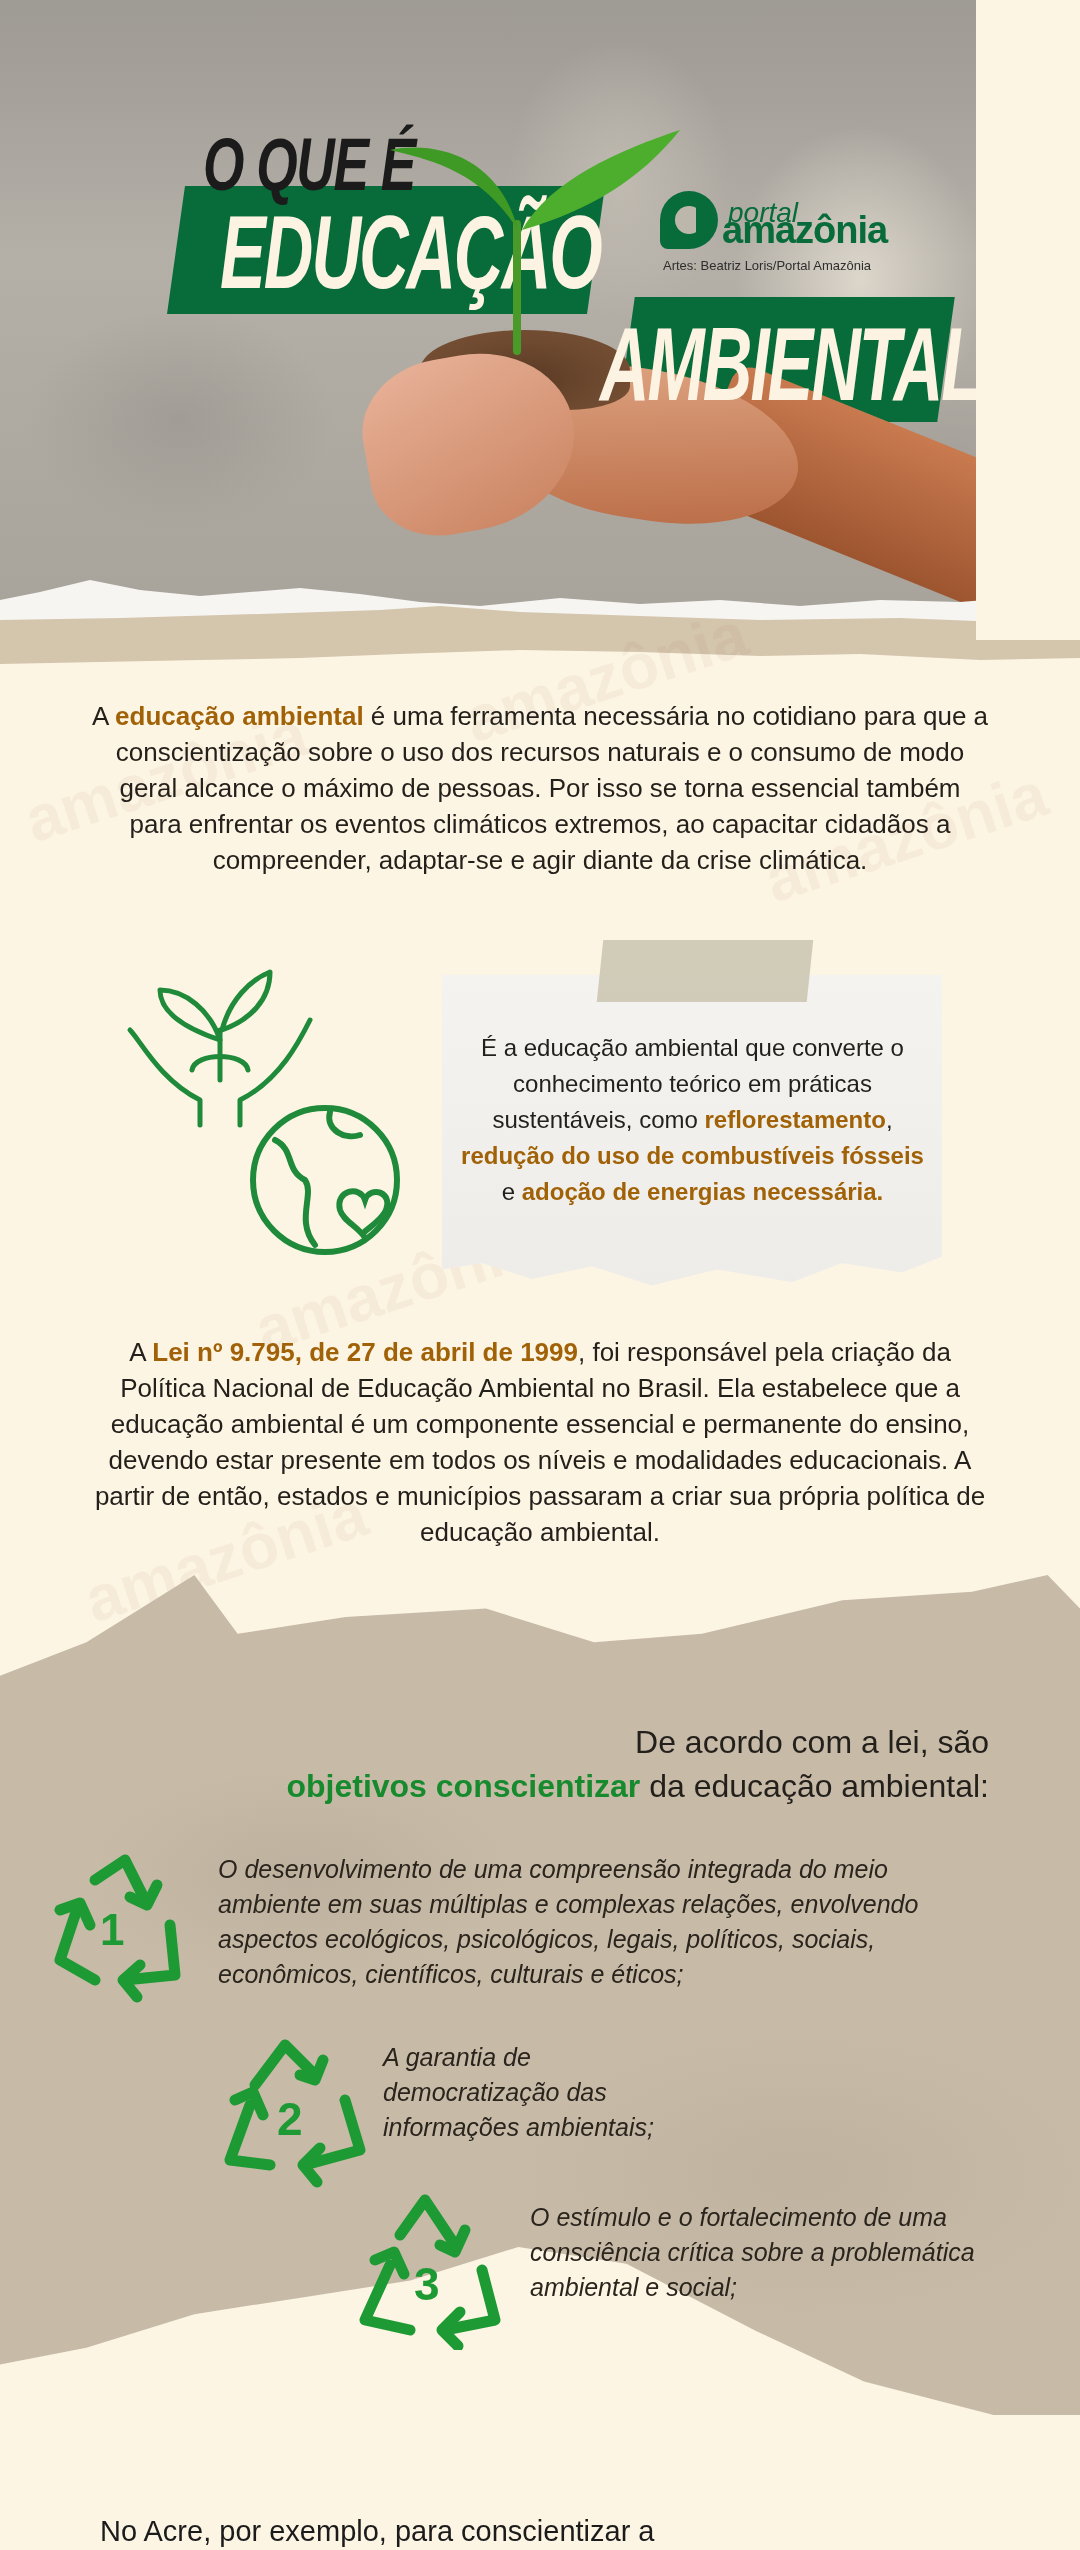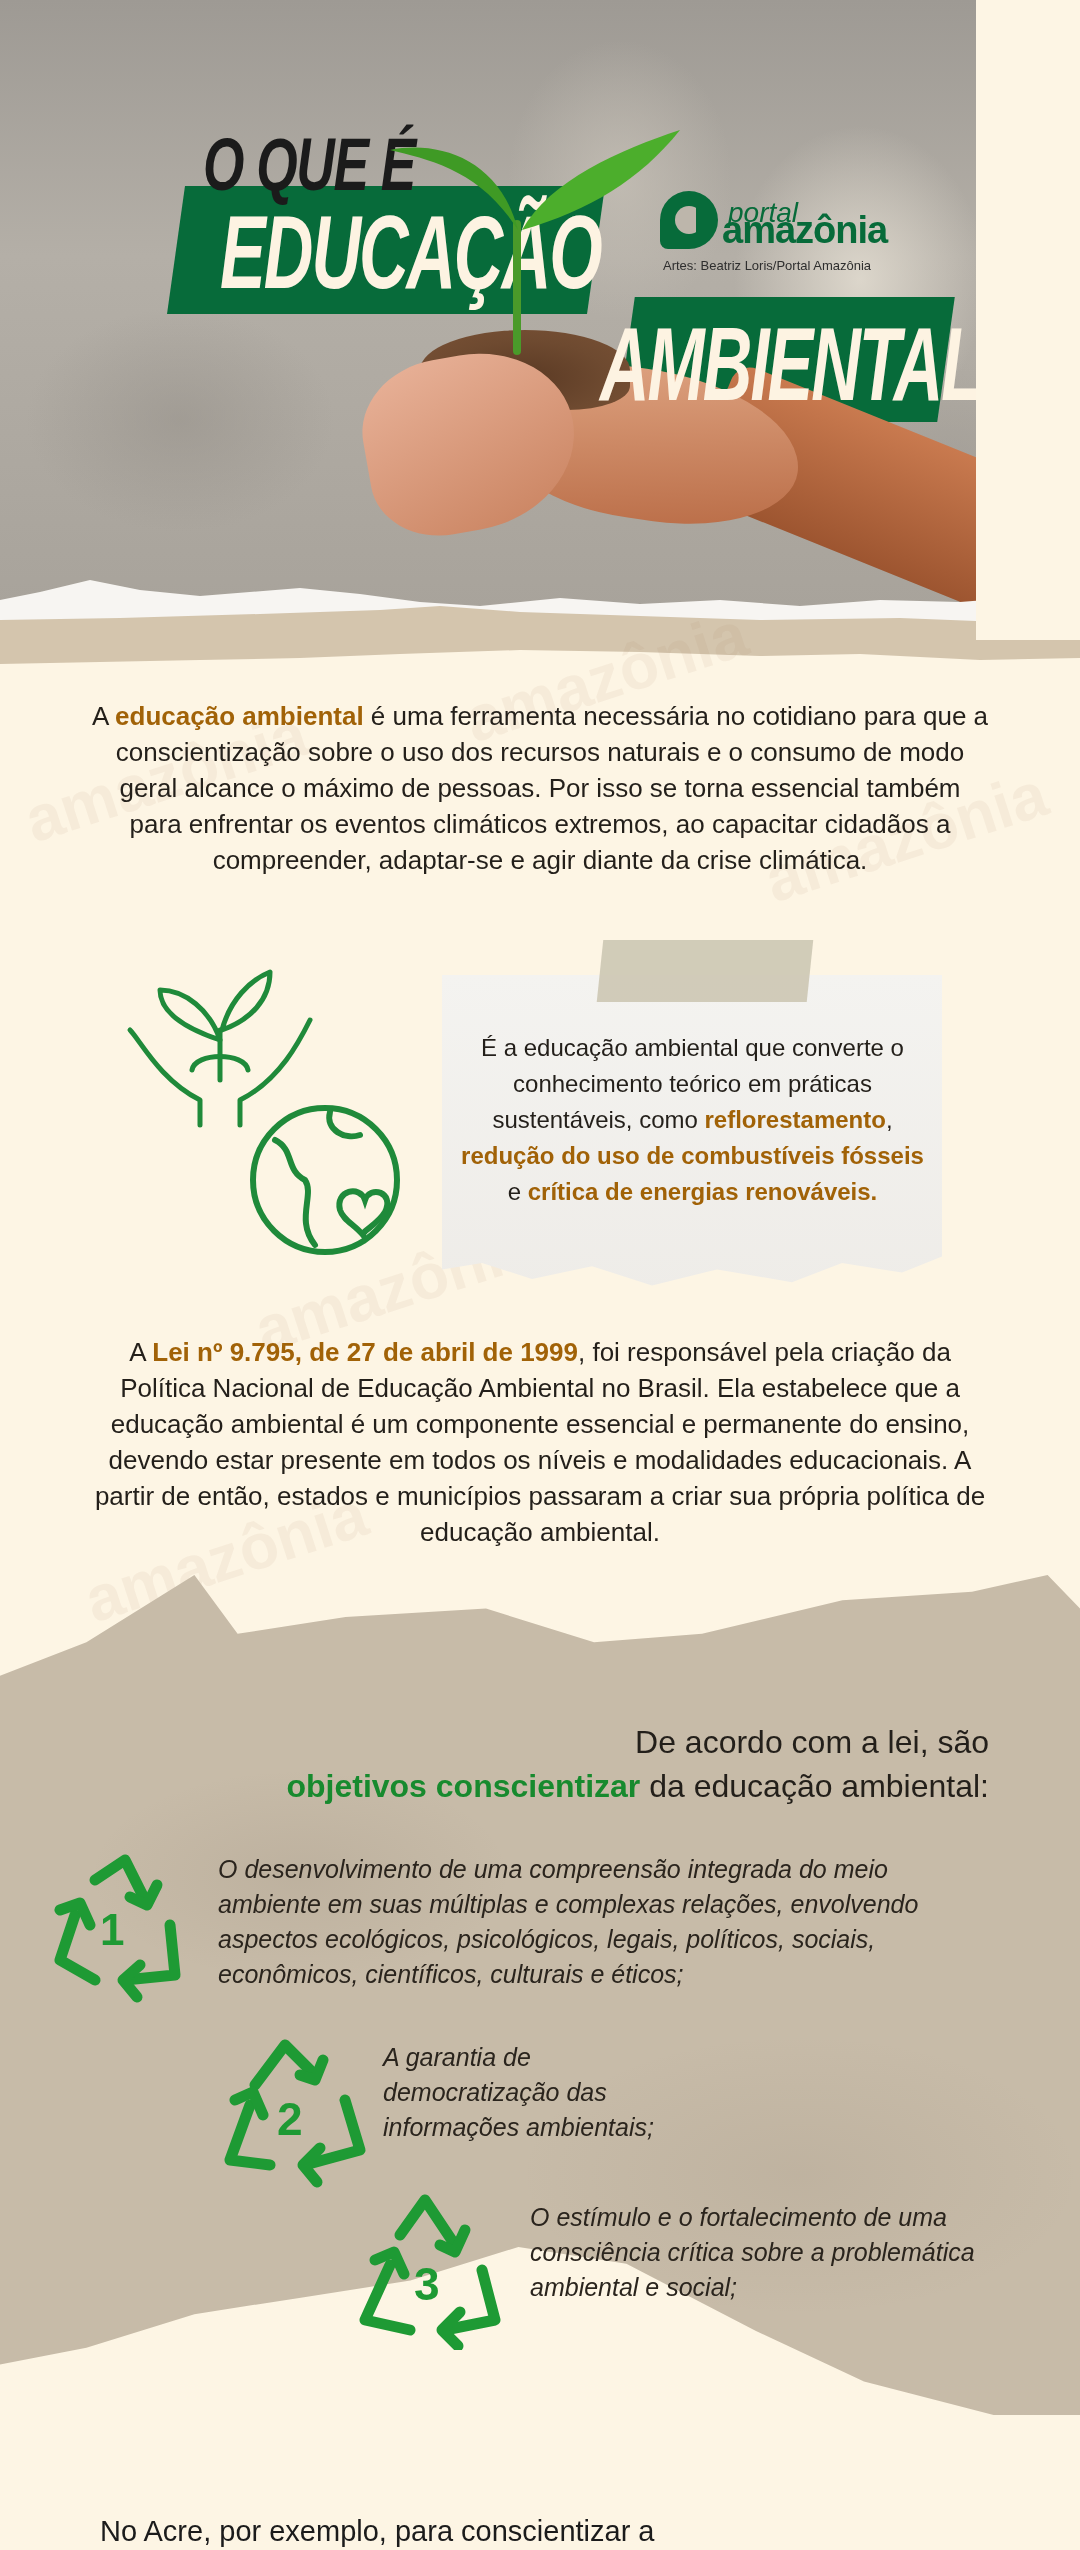--- a/index.html
+++ b/index.html
@@ -143,21 +143,21 @@
 <svg class="abs" style="left:245px;top:1100px" width="160" height="160" viewBox="0 0 160 160" fill="none" stroke="#1f8a3a" stroke-width="6" stroke-linecap="round">
   <circle cx="80" cy="80" r="72"></circle>
   <path d="M30 40 C 50 50, 40 70, 60 80 C 70 95, 50 120, 70 145"></path>
   <path d="M85 12 C 80 30, 100 40, 115 35"></path>
   <path d="M95 110 C 90 90, 115 85, 120 100 C 125 85, 150 92, 140 112 C 132 125, 118 130, 118 135 C 110 125, 98 120, 95 110 Z"></path>
 </svg>
 
 <div class="abs note"></div>
 <div class="abs tape"></div>
 <div class="abs note-text">
-  <span>É a educação ambiental que converte o conhecimento teórico em práticas sustentáveis, como </span><span class="bold-brown">reflorestamento</span><span>, </span><span class="bold-brown">redução do uso de combustíveis fósseis</span><span> e </span><span class="bold-brown">crítica de energias renováveis.</span>
+  <span>É a educação ambiental que converte o conhecimento teórico em práticas sustentáveis, como </span><span class="bold-brown">reflorestamento</span><span>, </span><span class="bold-brown">redução do uso de combustíveis fósseis</span><span> e </span><span class="bold-brown">adoção de energias necessária.</span>
 </div>
 
 <div class="abs para p3">
   <span>A </span><span class="bold-brown">Lei nº 9.795, de 27 de abril de 1999</span><span>, foi responsável pela criação da Política Nacional de Educação Ambiental no Brasil. Ela estabelece que a educação ambiental é um componente essencial e permanente do ensino, devendo estar presente em todos os níveis e modalidades educacionais. A partir de então, estados e municípios passaram a criar sua própria política de educação ambiental.</span>
 </div>
 
 <div class="abs kraft"></div>
 <div class="abs k-head k-h1">De acordo com a lei, são</div>
 <div class="abs k-head k-h2">
   <span class="green-bold">objetivos conscientizar</span><span> da educação ambiental:</span>

